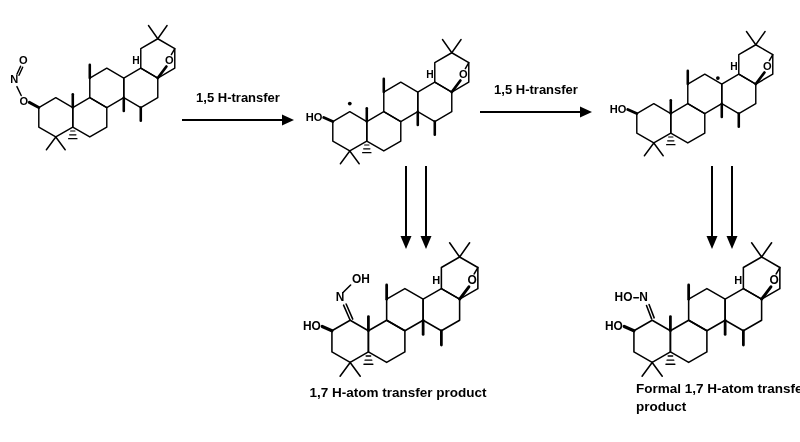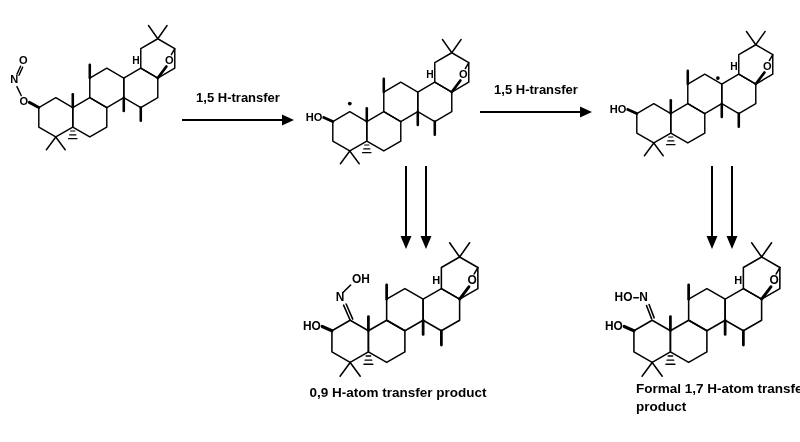--- a/index.html
+++ b/index.html
@@ -150,16 +150,16 @@
       <path d="M22,92.5 L27,92.5"></path>
       <path d="M35.8,101 L41.4,115.5"></path>
       <path d="M38.6,99.9 L44.2,114.4"></path>
     </g>
     <text class="atom" x="20.5" y="96.5" text-anchor="end">HO</text>
     <text class="atom" x="32.5" y="96.5" text-anchor="middle">N</text>
     <text class="hatom" x="136" y="77" text-anchor="middle">H</text>
     <text class="atom" x="175" y="77" text-anchor="middle">O</text>
   </svg>
 
-  <div class="abs product-label center" style="left:283px;top:384px;width:230px;">0,9 H-atom transfer product</div>
+  <div class="abs product-label center" style="left:283px;top:384px;width:230px;">1,7 H-atom transfer product</div>
   <div class="abs product-label" style="left:636px;top:380px;width:175px;">Formal 1,7 H-atom transfer product</div>
 
 </div>
 
 </body></html>

